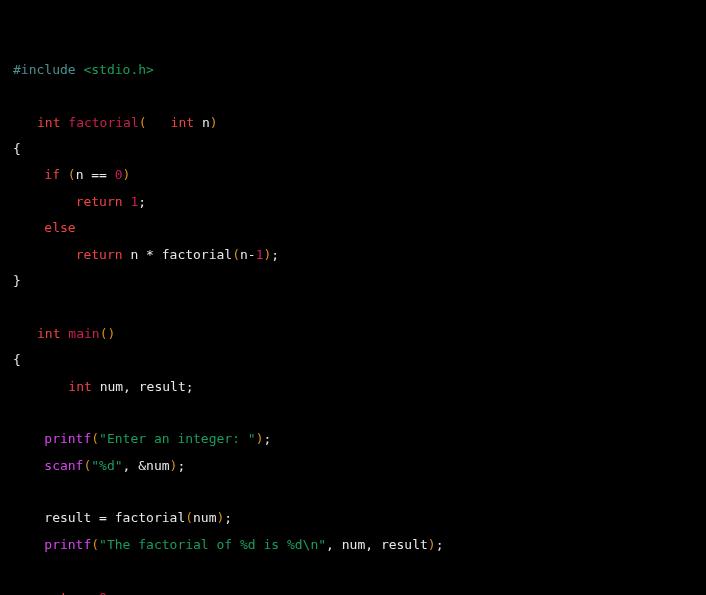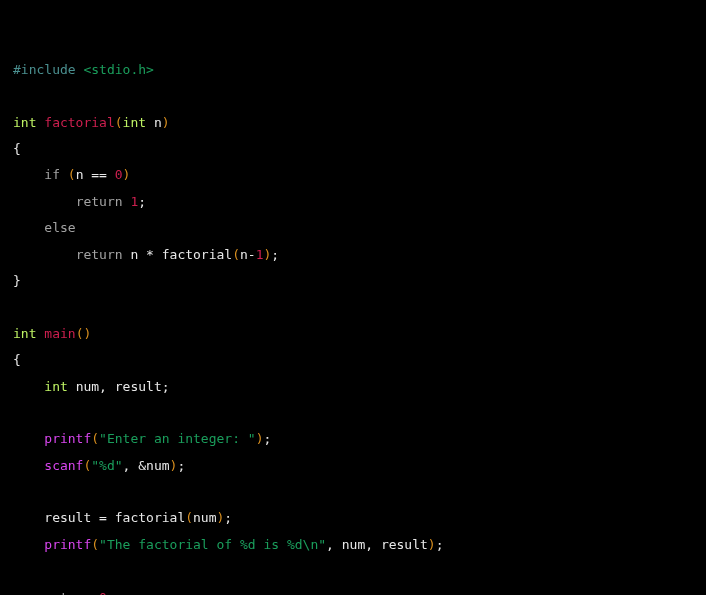--- a/index.html
+++ b/index.html
@@ -29,23 +29,23 @@
   }
   .code-line {
     height: 26.4px;
     white-space: pre;
     color: #e8e8e8;
   }
   
   .tok-plain       { color: #e8e8e8; }
   .tok-preproc     { color: #4a8f8f; }
   .tok-string      { color: #1a9e5c; }
-  .tok-type        { color: #bef264; }
+  .tok-type        { color: #ef4444; margin-left: 24px; }
   .tok-funcdef     { color: #cd1f4f; }
-  .tok-keyword     { color: #a3a3a3; }
+  .tok-keyword     { color: #ef4444; }
   .tok-number      { color: #cd1f4f; }
   .tok-builtin     { color: #d946ef; }
   .tok-paren       { color: #d98f1e; }
   .tok-brace       { color: #e8e8e8; }
   .tok-operator    { color: #e8e8e8; }
   .tok-punct       { color: #e8e8e8; }
   .tok-ident       { color: #e8e8e8; }
 </style>
 </head>
 <body>

